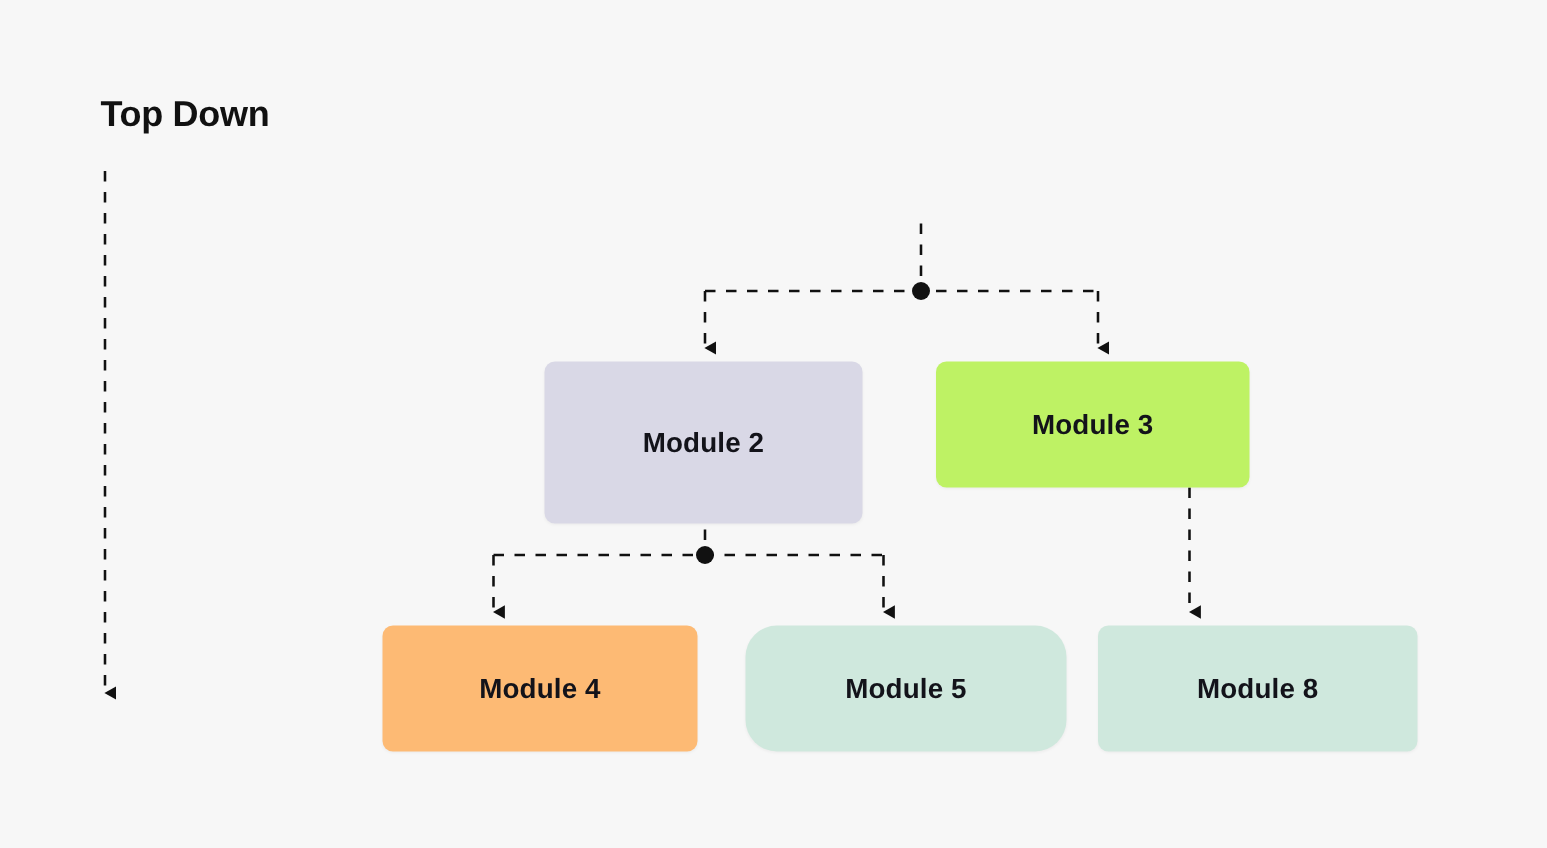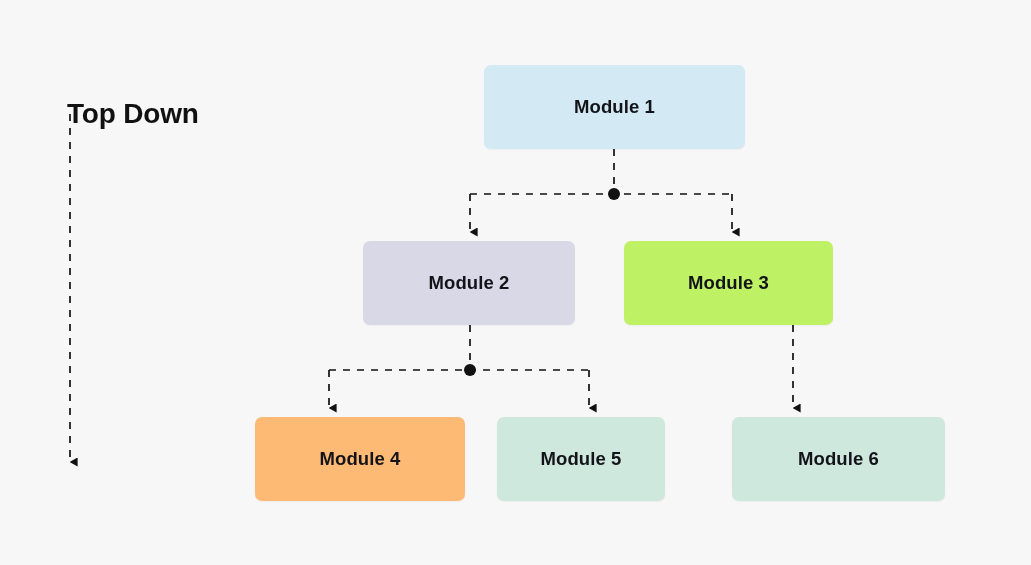--- a/index.html
+++ b/index.html
@@ -21,26 +21,25 @@
   }
   .diagram-svg {
     position: absolute;
     left: 0;
     top: 0;
     width: 1031px;
     height: 565px;
   }
   .axis-label {
     position: absolute;
-    font-size: 28px;
+    font-size: 24px;
     font-weight: bold;
     color: #111111;
     letter-spacing: -0.2px;
     white-space: nowrap;
-    margin-top: 35px;
   }
   .node-box {
     position: absolute;
     box-sizing: border-box;
     border-radius: 7px;
     display: flex;
     align-items: center;
     justify-content: center;
     font-size: 18.5px;
     font-weight: bold;
@@ -101,37 +100,34 @@
 
     <circle cx="470" cy="370" r="6" fill="#111111"></circle>
 
     <g>
       <line x1="793" y1="325" x2="793" y2="408" stroke="#111111" stroke-width="1.7" stroke-dasharray="7,7" marker-end="url(#arrowhead)"></line>
     </g>
   </svg>
 
   <div class="axis-label" style="left:67px; top:63px;">Top Down</div>
 
-  <div class="node-box" style="left:484px; top:65px; width:261px; height:84px; background:#d3eaf5;">
-    <span>Module 1</span>
-  </div>
 
-  <div class="node-box" style="left:363px; top:241px; width:212px; height:84px; background:#d9d8e6;">
+  <div class="node-box" style="left:363px; top:241px; width:212px; height:108px; background:#d9d8e6;">
     <span>Module 2</span>
   </div>
 
   <div class="node-box" style="left:624px; top:241px; width:209px; height:84px; background:#bef264;">
     <span>Module 3</span>
   </div>
 
   <div class="node-box" style="left:255px; top:417px; width:210px; height:84px; background:#fdba74;">
     <span>Module 4</span>
   </div>
 
-  <div class="node-box" style="left:497px; top:417px; width:168px; height:84px; background:#cfe8dd;">
+  <div class="node-box" style="left:497px; top:417px; width:214px; height:84px; background:#cfe8dd;border-radius:21px;">
     <span>Module 5</span>
   </div>
 
   <div class="node-box" style="left:732px; top:417px; width:213px; height:84px; background:#cfe8dd;">
-    <span>Module 6</span>
+    <span>Module 8</span>
   </div>
 
 </div>
 
 </body></html>

